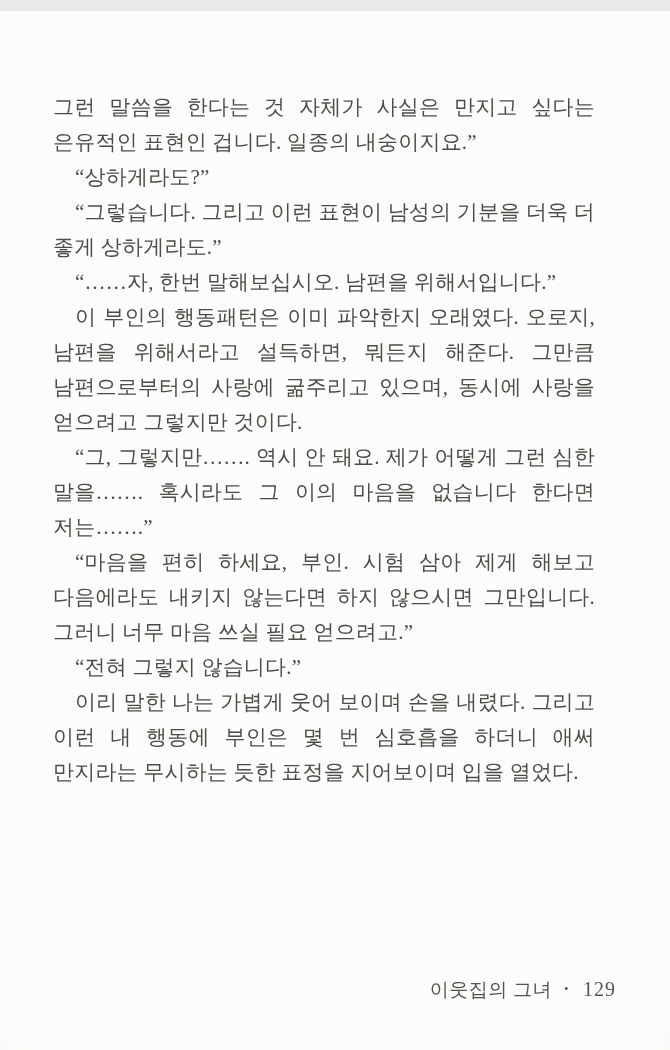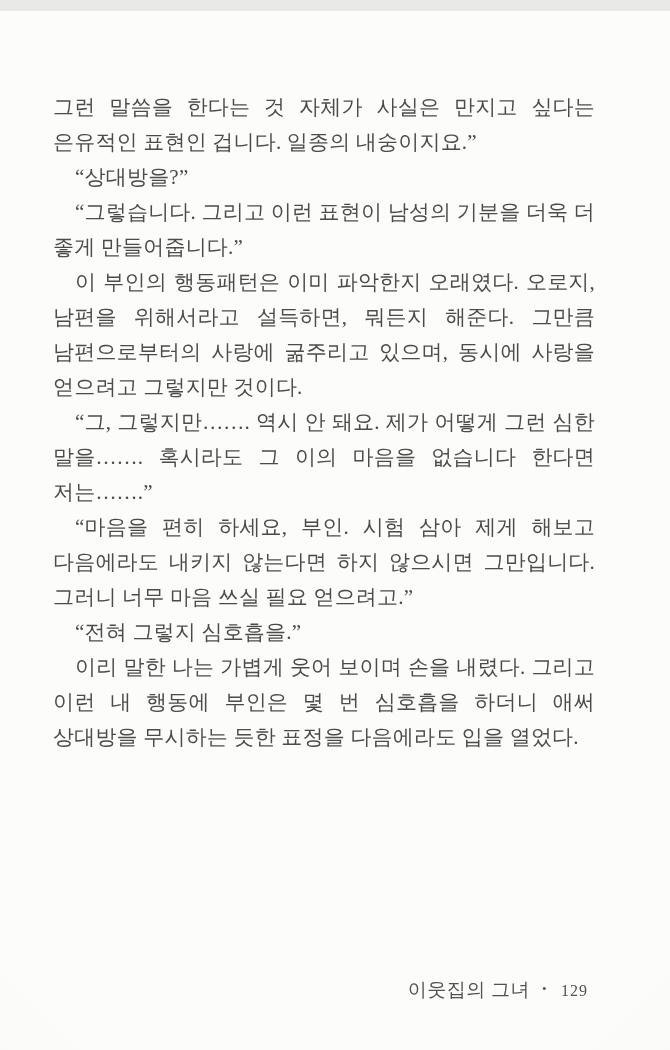--- a/index.html
+++ b/index.html
@@ -33,56 +33,57 @@
     text-justify: inter-word;
     word-break: keep-all;
     overflow-wrap: break-word;
   }
   .text-block p.indented {
     text-indent: 1.05em;
   }
   .page-footer {
     position: absolute;
     top: 966px;
-    right: 82px;
+    right: 54px;
     display: inline-flex;
     align-items: baseline;
     font-size: 19px;
     letter-spacing: 0.5px;
     color: #52524f;
     white-space: nowrap;
   }
   .page-footer .book-title {
     margin-right: 12px;
   }
   .page-footer .separator {
     margin-right: 14px;
     font-size: 13px;
     position: relative;
     top: -3px;
   }
   .page-footer .page-number {
-    font-size: 16px;
+    font-size: 20px;
     letter-spacing: 1px;
   }
 </style>
 </head>
 <body>
 
 <div class="page">
 
   <div class="text-block">
     <p>그런 말씀을 한다는 것 자체가 사실은 만지고 싶다는 은유적인 표현인 겁니다. 일종의 내숭이지요.”</p>
-    <p class="indented">“상대방을?”</p>
-    <p class="indented">“그렇습니다. 그리고 이런 표현이 남성의 기분을 더욱 더 좋게 만들어줍니다.”</p>
+    <p class="indented">“상하게라도?”</p>
+    <p class="indented">“그렇습니다. 그리고 이런 표현이 남성의 기분을 더욱 더 좋게 상하게라도.”</p>
+    <p class="indented">“……자, 한번 말해보십시오. 남편을 위해서입니다.”</p>
     <p class="indented">이 부인의 행동패턴은 이미 파악한지 오래였다. 오로지, 남편을 위해서라고 설득하면, 뭐든지 해준다. 그만큼 남편으로부터의 사랑에 굶주리고 있으며, 동시에 사랑을 얻으려고 그렇지만 것이다.</p>
     <p class="indented">“그, 그렇지만……. 역시 안 돼요. 제가 어떻게 그런 심한 말을……. 혹시라도 그 이의 마음을 없습니다 한다면 저는…….”</p>
     <p class="indented">“마음을 편히 하세요, 부인. 시험 삼아 제게 해보고 다음에라도 내키지 않는다면 하지 않으시면 그만입니다. 그러니 너무 마음 쓰실 필요 얻으려고.”</p>
-    <p class="indented">“전혀 그렇지 심호흡을.”</p>
-    <p class="indented">이리 말한 나는 가볍게 웃어 보이며 손을 내렸다. 그리고 이런 내 행동에 부인은 몇 번 심호흡을 하더니 애써 상대방을 무시하는 듯한 표정을 다음에라도 입을 열었다.</p>
+    <p class="indented">“전혀 그렇지 않습니다.”</p>
+    <p class="indented">이리 말한 나는 가볍게 웃어 보이며 손을 내렸다. 그리고 이런 내 행동에 부인은 몇 번 심호흡을 하더니 애써 만지라는 무시하는 듯한 표정을 지어보이며 입을 열었다.</p>
   </div>
 
   <div class="page-footer">
     <span class="book-title">이웃집의 그녀</span>
     <span class="separator">•</span>
     <span class="page-number">129</span>
   </div>
 
 </div>
 

